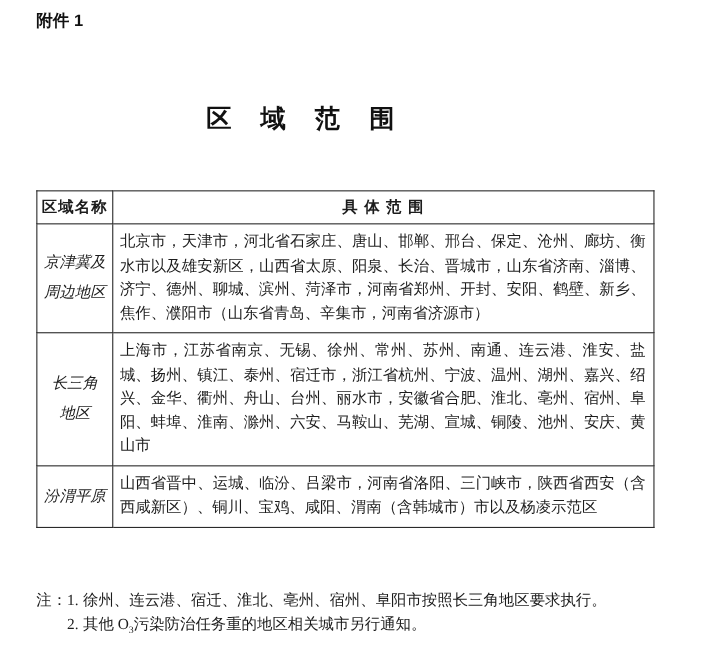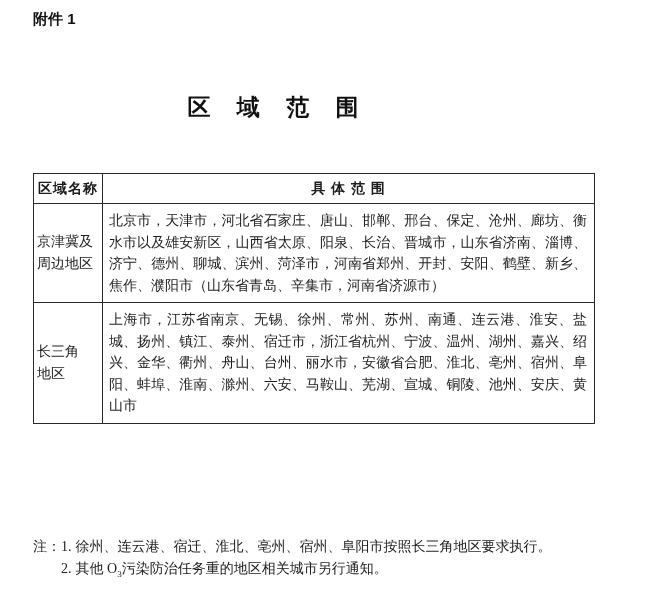--- a/index.html
+++ b/index.html
@@ -61,25 +61,26 @@
     font-family: "Liberation Sans", "DejaVu Sans", sans-serif;
     font-weight: 700;
     font-size: 14px;
     text-align: center;
     vertical-align: middle;
     letter-spacing: 1px;
     padding: 0;
     margin-top: 16px;
   }
   .scope-table td.name-cell {
-    text-align: left;
+    text-align: center;
     vertical-align: middle;
     white-space: pre-line;
-    line-height: 22px;
+    line-height: 27px;
     padding: 2px 3px;
+    font-style: italic;
   }
   .scope-table td.scope-cell {
     vertical-align: middle;
     text-align: justify;
     text-justify: inter-ideograph;
     line-height: 21.5px;
     padding: 6px 7px 6px 6px;
   }
   .notes {
     position: absolute;
@@ -122,20 +123,24 @@
       <tr>
         <td class="name-cell">京津冀及
 周边地区</td>
         <td class="scope-cell">北京市，天津市，河北省石家庄、唐山、邯郸、邢台、保定、沧州、廊坊、衡水市以及雄安新区，山西省太原、阳泉、长治、晋城市，山东省济南、淄博、济宁、德州、聊城、滨州、菏泽市，河南省郑州、开封、安阳、鹤壁、新乡、焦作、濮阳市（山东省青岛、辛集市，河南省济源市）</td>
       </tr>
       <tr>
         <td class="name-cell">长三角
 地区</td>
         <td class="scope-cell">上海市，江苏省南京、无锡、徐州、常州、苏州、南通、连云港、淮安、盐城、扬州、镇江、泰州、宿迁市，浙江省杭州、宁波、温州、湖州、嘉兴、绍兴、金华、衢州、舟山、台州、丽水市，安徽省合肥、淮北、亳州、宿州、阜阳、蚌埠、淮南、滁州、六安、马鞍山、芜湖、宣城、铜陵、池州、安庆、黄山市</td>
       </tr>
+      <tr>
+        <td class="name-cell">汾渭平原</td>
+        <td class="scope-cell">山西省晋中、运城、临汾、吕梁市，河南省洛阳、三门峡市，陕西省西安（含西咸新区）、铜川、宝鸡、咸阳、渭南（含韩城市）市以及杨凌示范区</td>
+      </tr>
     </tbody>
   </table>
 
   <div class="notes">
     <div class="note-line">
       <span>注：</span><span class="pfx">1.</span><span>徐州、连云港、宿迁、淮北、亳州、宿州、阜阳市按照长三角地区要求执行。</span>
     </div>
     <div class="note-line indent">
       <span class="pfx">2.</span><span>其他 O</span><sub>3</sub><span>污染防治任务重的地区相关城市另行通知。</span>
     </div>

